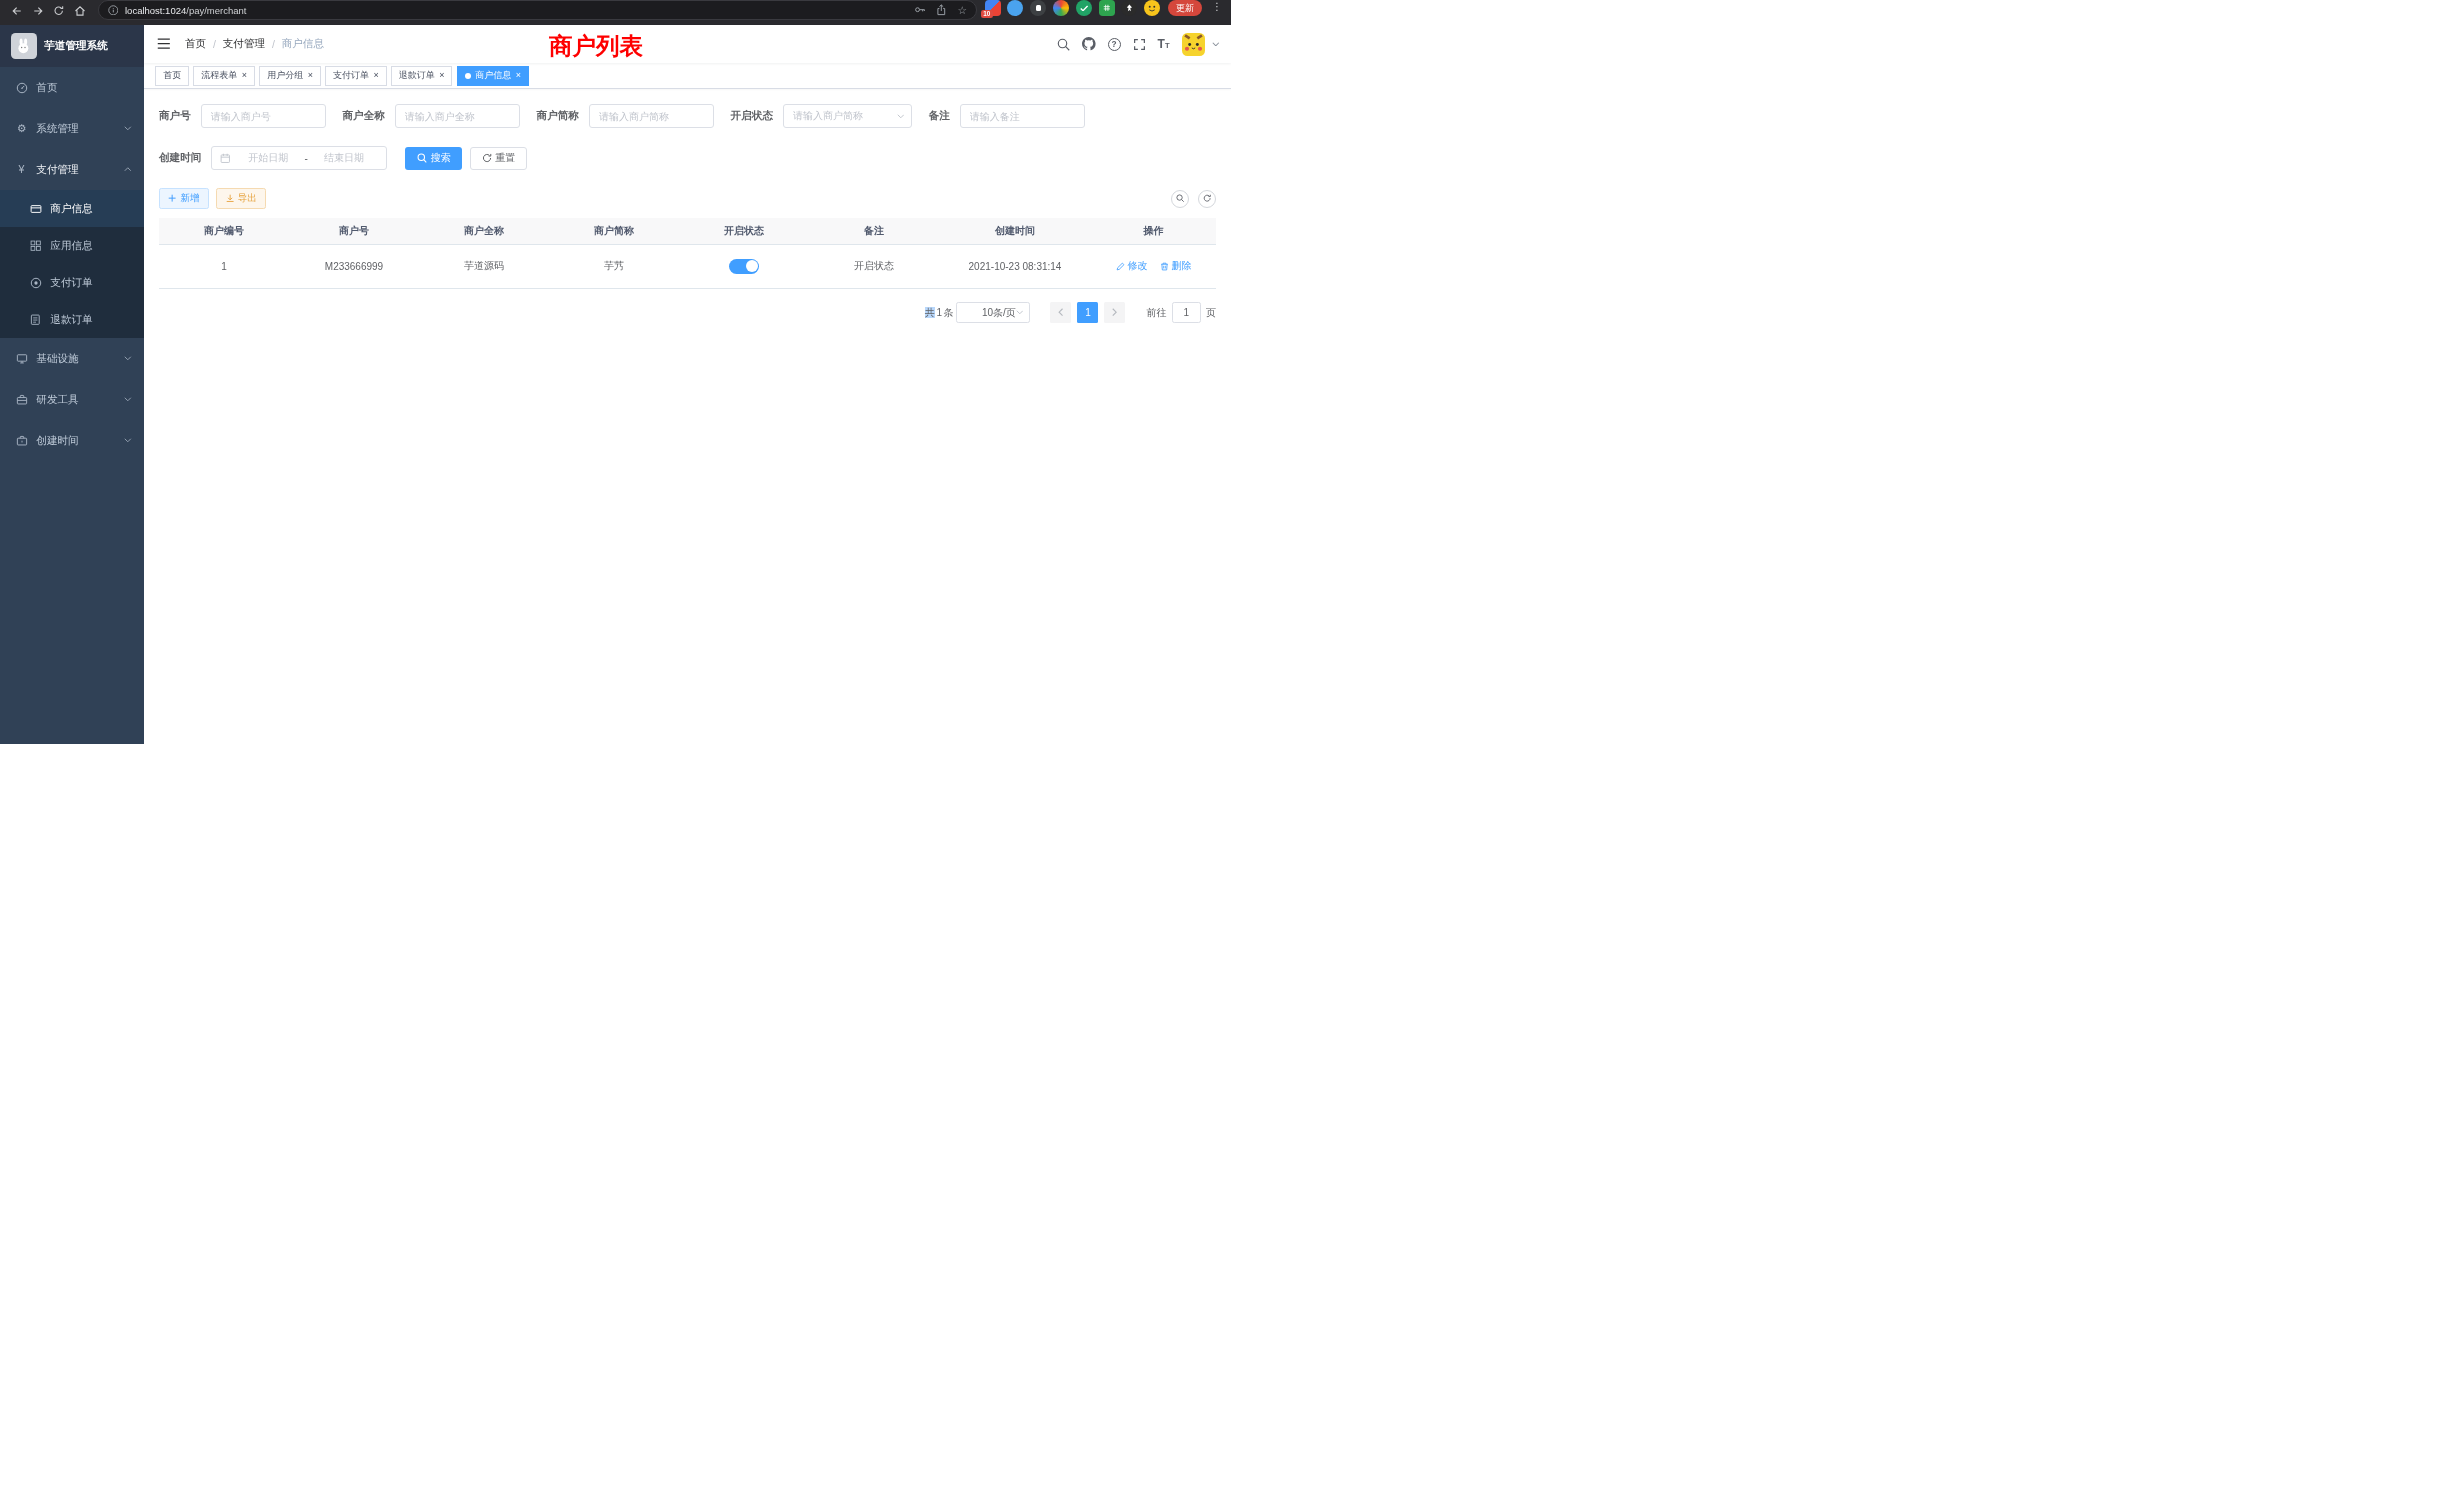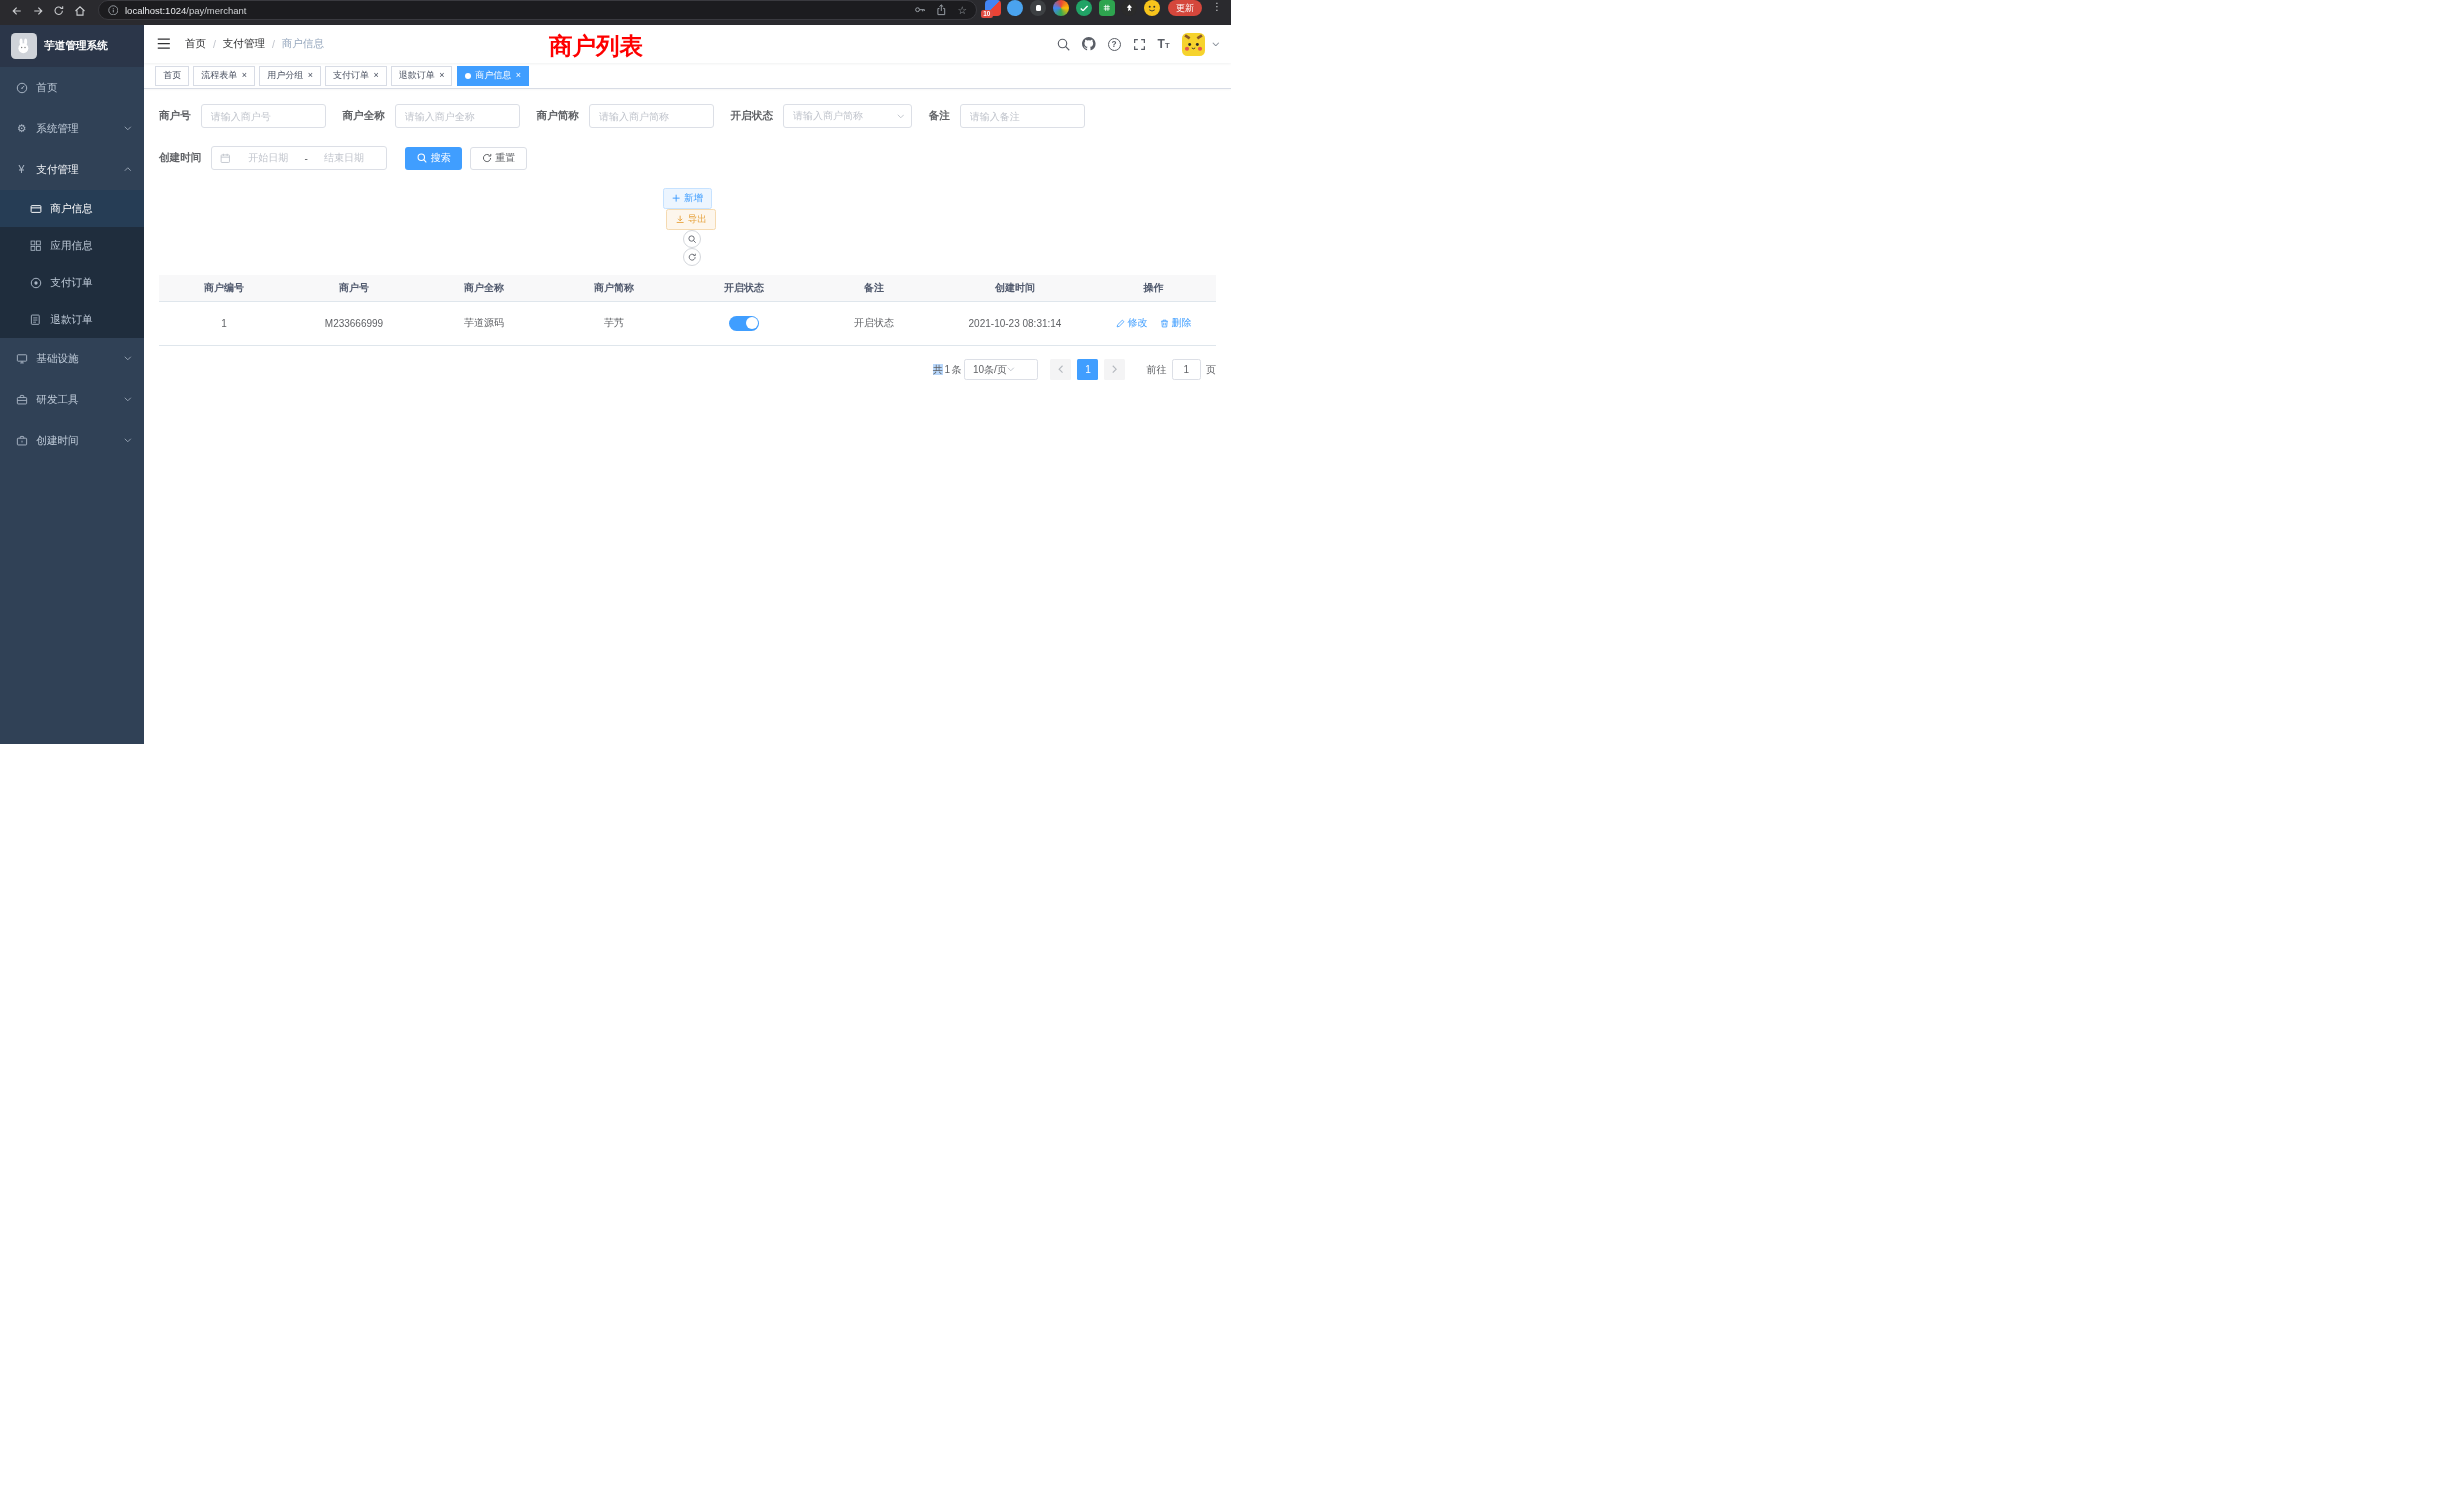--- a/index.html
+++ b/index.html
@@ -94,40 +94,40 @@
   .date-range .ph { flex:1; text-align:center; }
   .date-range .dsep { color:#606266; padding:0 1.5px; }
 
   .btn { display:inline-flex; align-items:center; justify-content:center; gap:3.8px; border-radius:3px;
     font-size:10px; cursor:pointer; border:0.8px solid transparent; font-family:inherit; background:#fff; }
   .btn-search { height:23px; padding:0 10.6px; background:#409eff; color:#fff; margin-left:9px; }
   .btn-reset { height:23px; padding:0 10.6px; border-color:#dcdfe6; color:#606266; margin-left:7.6px; }
   .btn-add { height:21px; padding:0 8.3px; background:#ecf5ff; border-color:#c6e2ff; color:#409eff; font-size:9.5px; border-radius:2.3px; }
   .btn-export { height:21px; padding:0 8.3px; background:#fdf6ec; border-color:#f5dab1; color:#e6a23c; font-size:9.5px; border-radius:2.3px; margin-left:7.6px; }
 
-  .toolbar { display:flex; align-items:center; margin-bottom:9px;flex-direction:column; }
+  .toolbar { display:flex; align-items:center; margin-bottom:9px; }
   .toolbar .spacer { flex:1; }
   .mini-btn { width:18px; height:18px; border-radius:50%; border:0.8px solid #d4d7dc; background:#fff; color:#5a5e66;
     display:flex; align-items:center; justify-content:center; margin-left:9px; cursor:pointer; }
 
   table.grid { width:100%; border-collapse:collapse; table-layout:fixed; }
   .grid th { height:26px; background:#f8f8f9; color:#515a6e; font-size:10px; font-weight:700;
     border-bottom:0.8px solid #dfe6ec; text-align:center; }
   .grid td { height:44px; text-align:center; font-size:10px; color:#606266; border-bottom:0.8px solid #dfe6ec; }
   .switch { width:30px; height:15px; background:#409eff; border-radius:7.6px; position:relative; display:inline-block; cursor:pointer; vertical-align:middle; }
   .switch::after { content:''; position:absolute; right:1.5px; top:1.5px; width:12px; height:12px; background:#fff; border-radius:50%; }
   .op-link { color:#409eff; font-size:10px; display:inline-flex; align-items:center; gap:3px; margin:0 6px;
     text-decoration:none; cursor:pointer; }
 
   .pagination { display:flex; align-items:center; justify-content:flex-end; margin-top:13.6px; color:#606266; font-size:10px; }
   .pg-total { margin-right:2px; white-space:nowrap; }
   .pg-total span { margin:0 0.8px; }
   .sel-hl { background:#b8d7fb; }
   .pg-size { width:74px; height:21px; border:0.8px solid #dcdfe6; border-radius:2.3px; display:flex; align-items:center;
-    justify-content:flex-start; padding:0 6px 0 7.6px; margin-right:9px; color:#606266; cursor:pointer; background:#fff; }
+    justify-content:flex-end; padding:0 6px 0 7.6px; margin-right:17px; color:#606266; cursor:pointer; background:#fff; }
   .pg-btn { width:21px; height:21px; border:none; border-radius:1.5px; background:#f4f4f5; color:#b5b9bf;
     display:flex; align-items:center; justify-content:center; margin:0 3px; cursor:pointer; font-family:inherit; }
   .pg-btn.num { background:#409eff; color:#fff; font-size:10px; }
   .pg-goto { margin:0 5.3px 0 18px; }
   .pg-input { width:29px; height:21px; border:0.8px solid #dcdfe6; border-radius:2.3px; text-align:center;
     font-size:10px; color:#606266; outline:none; font-family:inherit; margin-right:5.3px; }
 </style>
 </head>
 <body>
 

